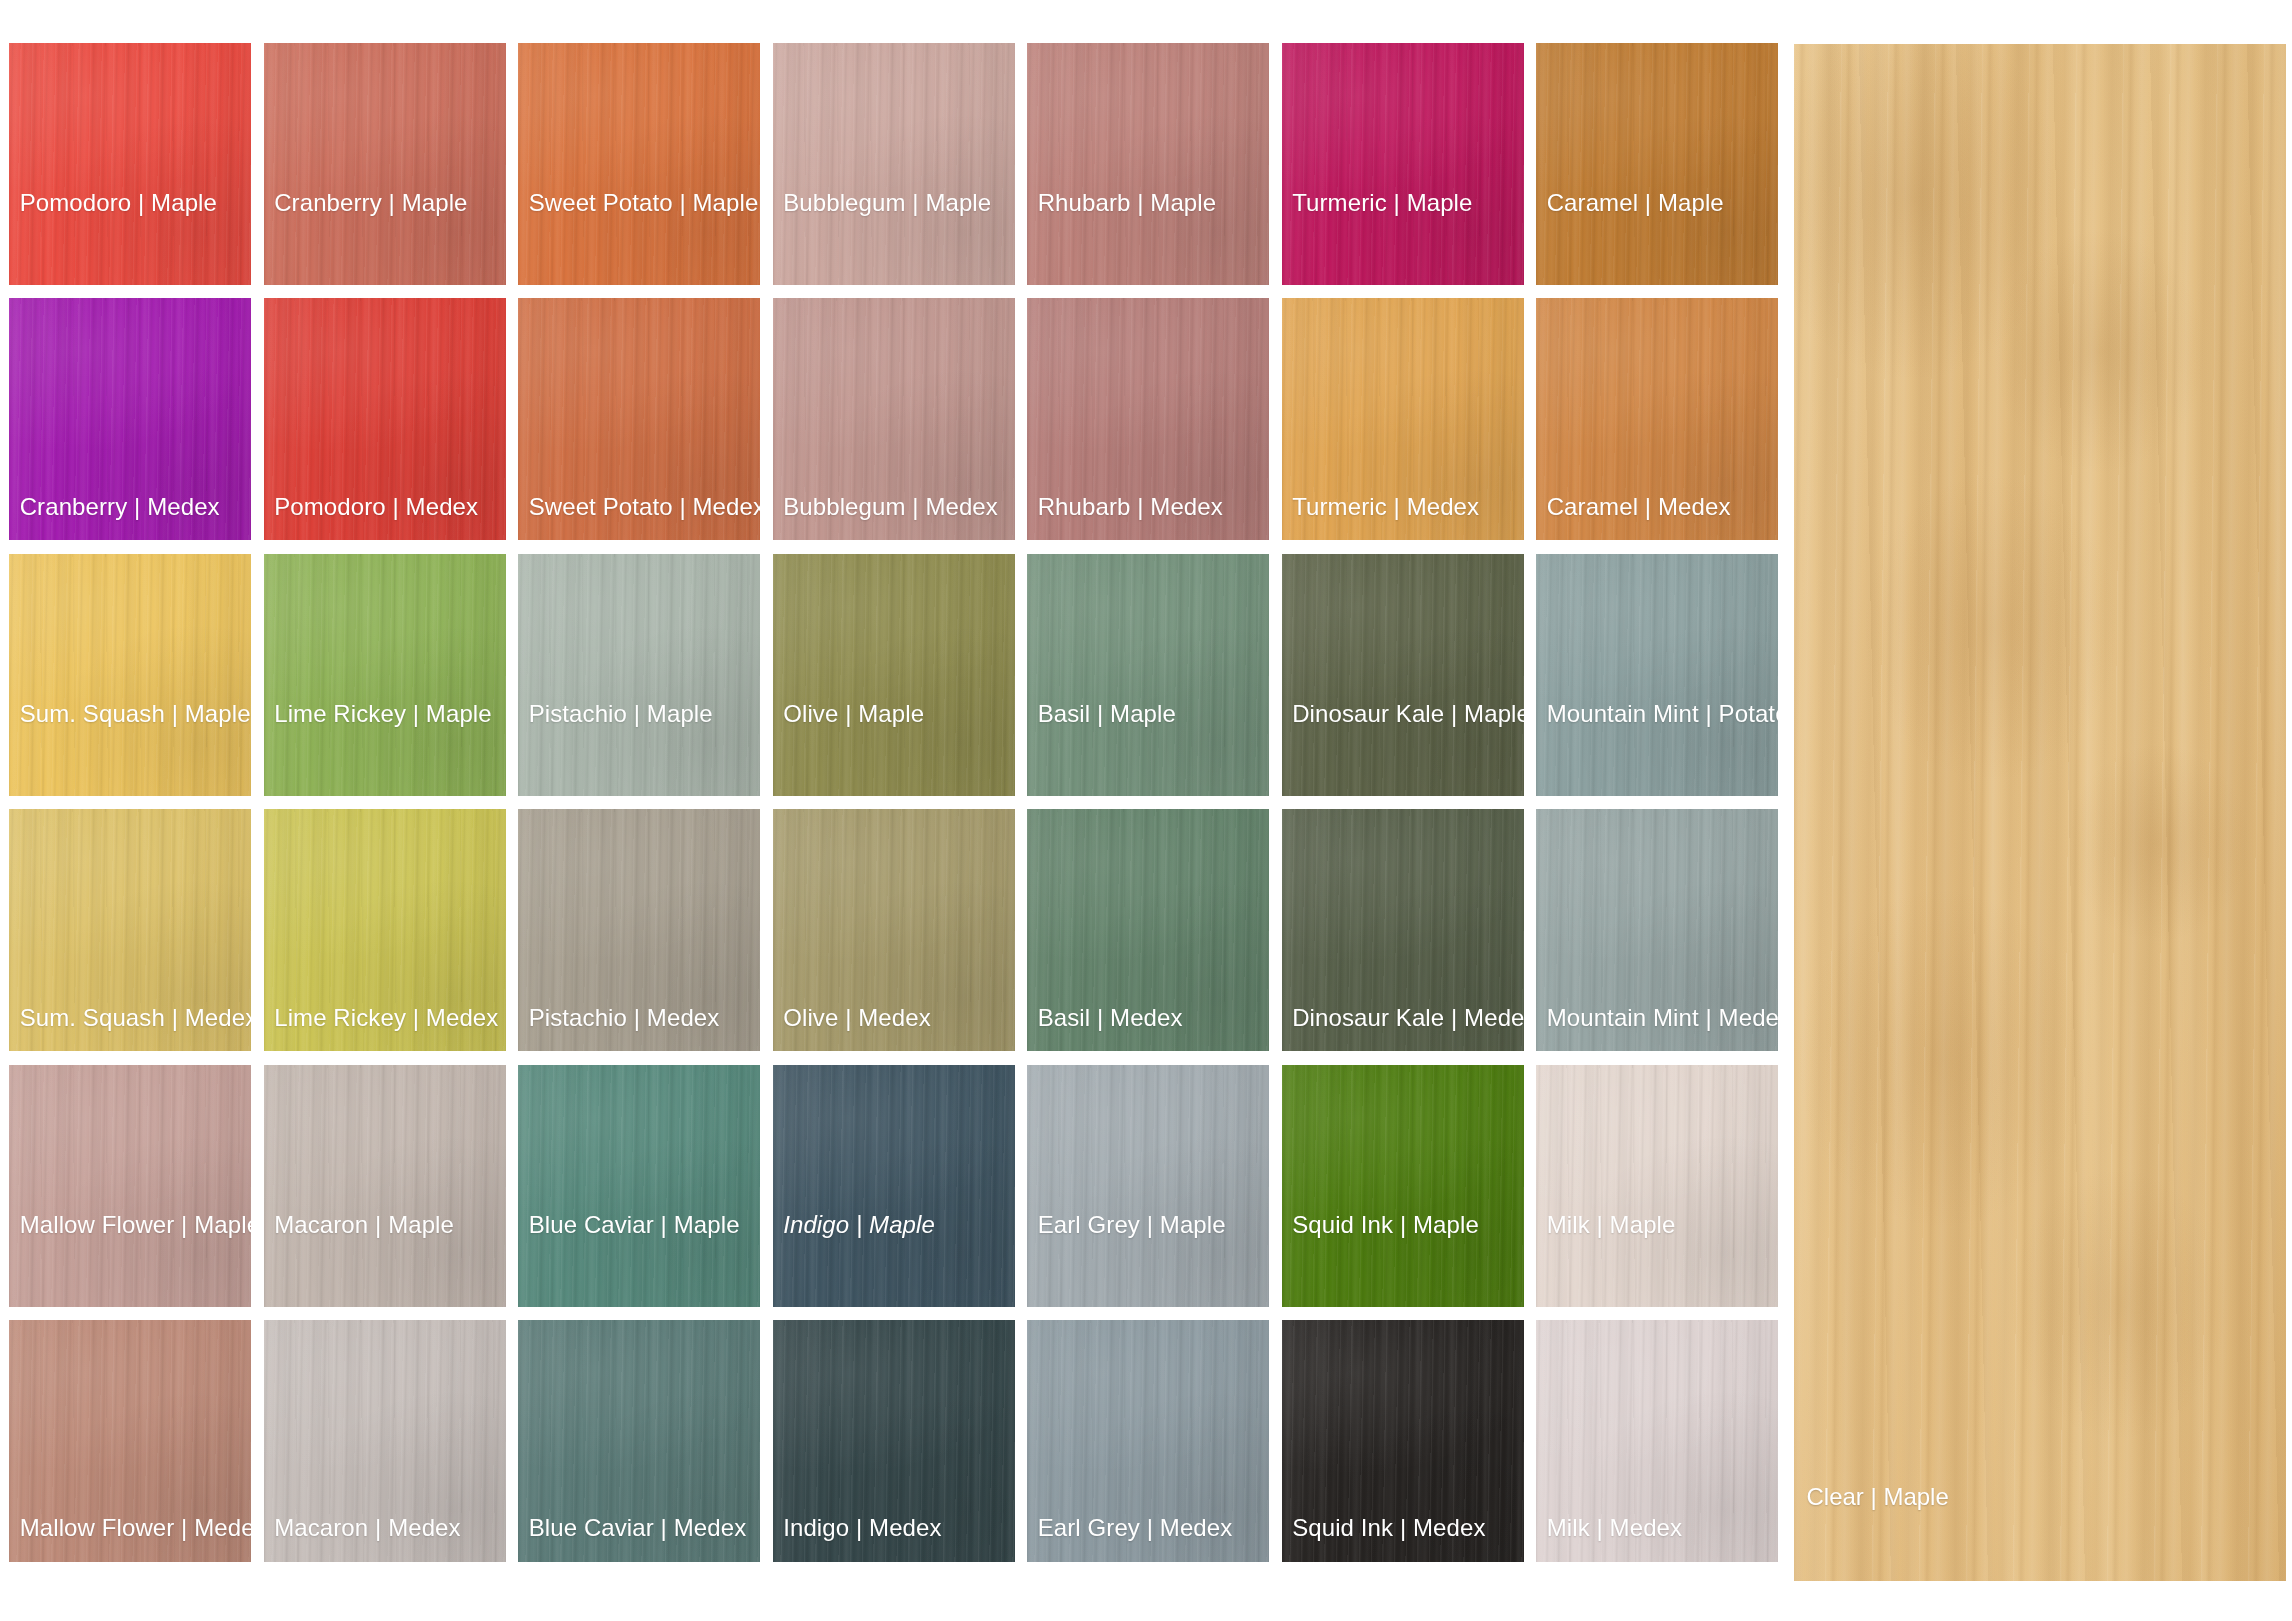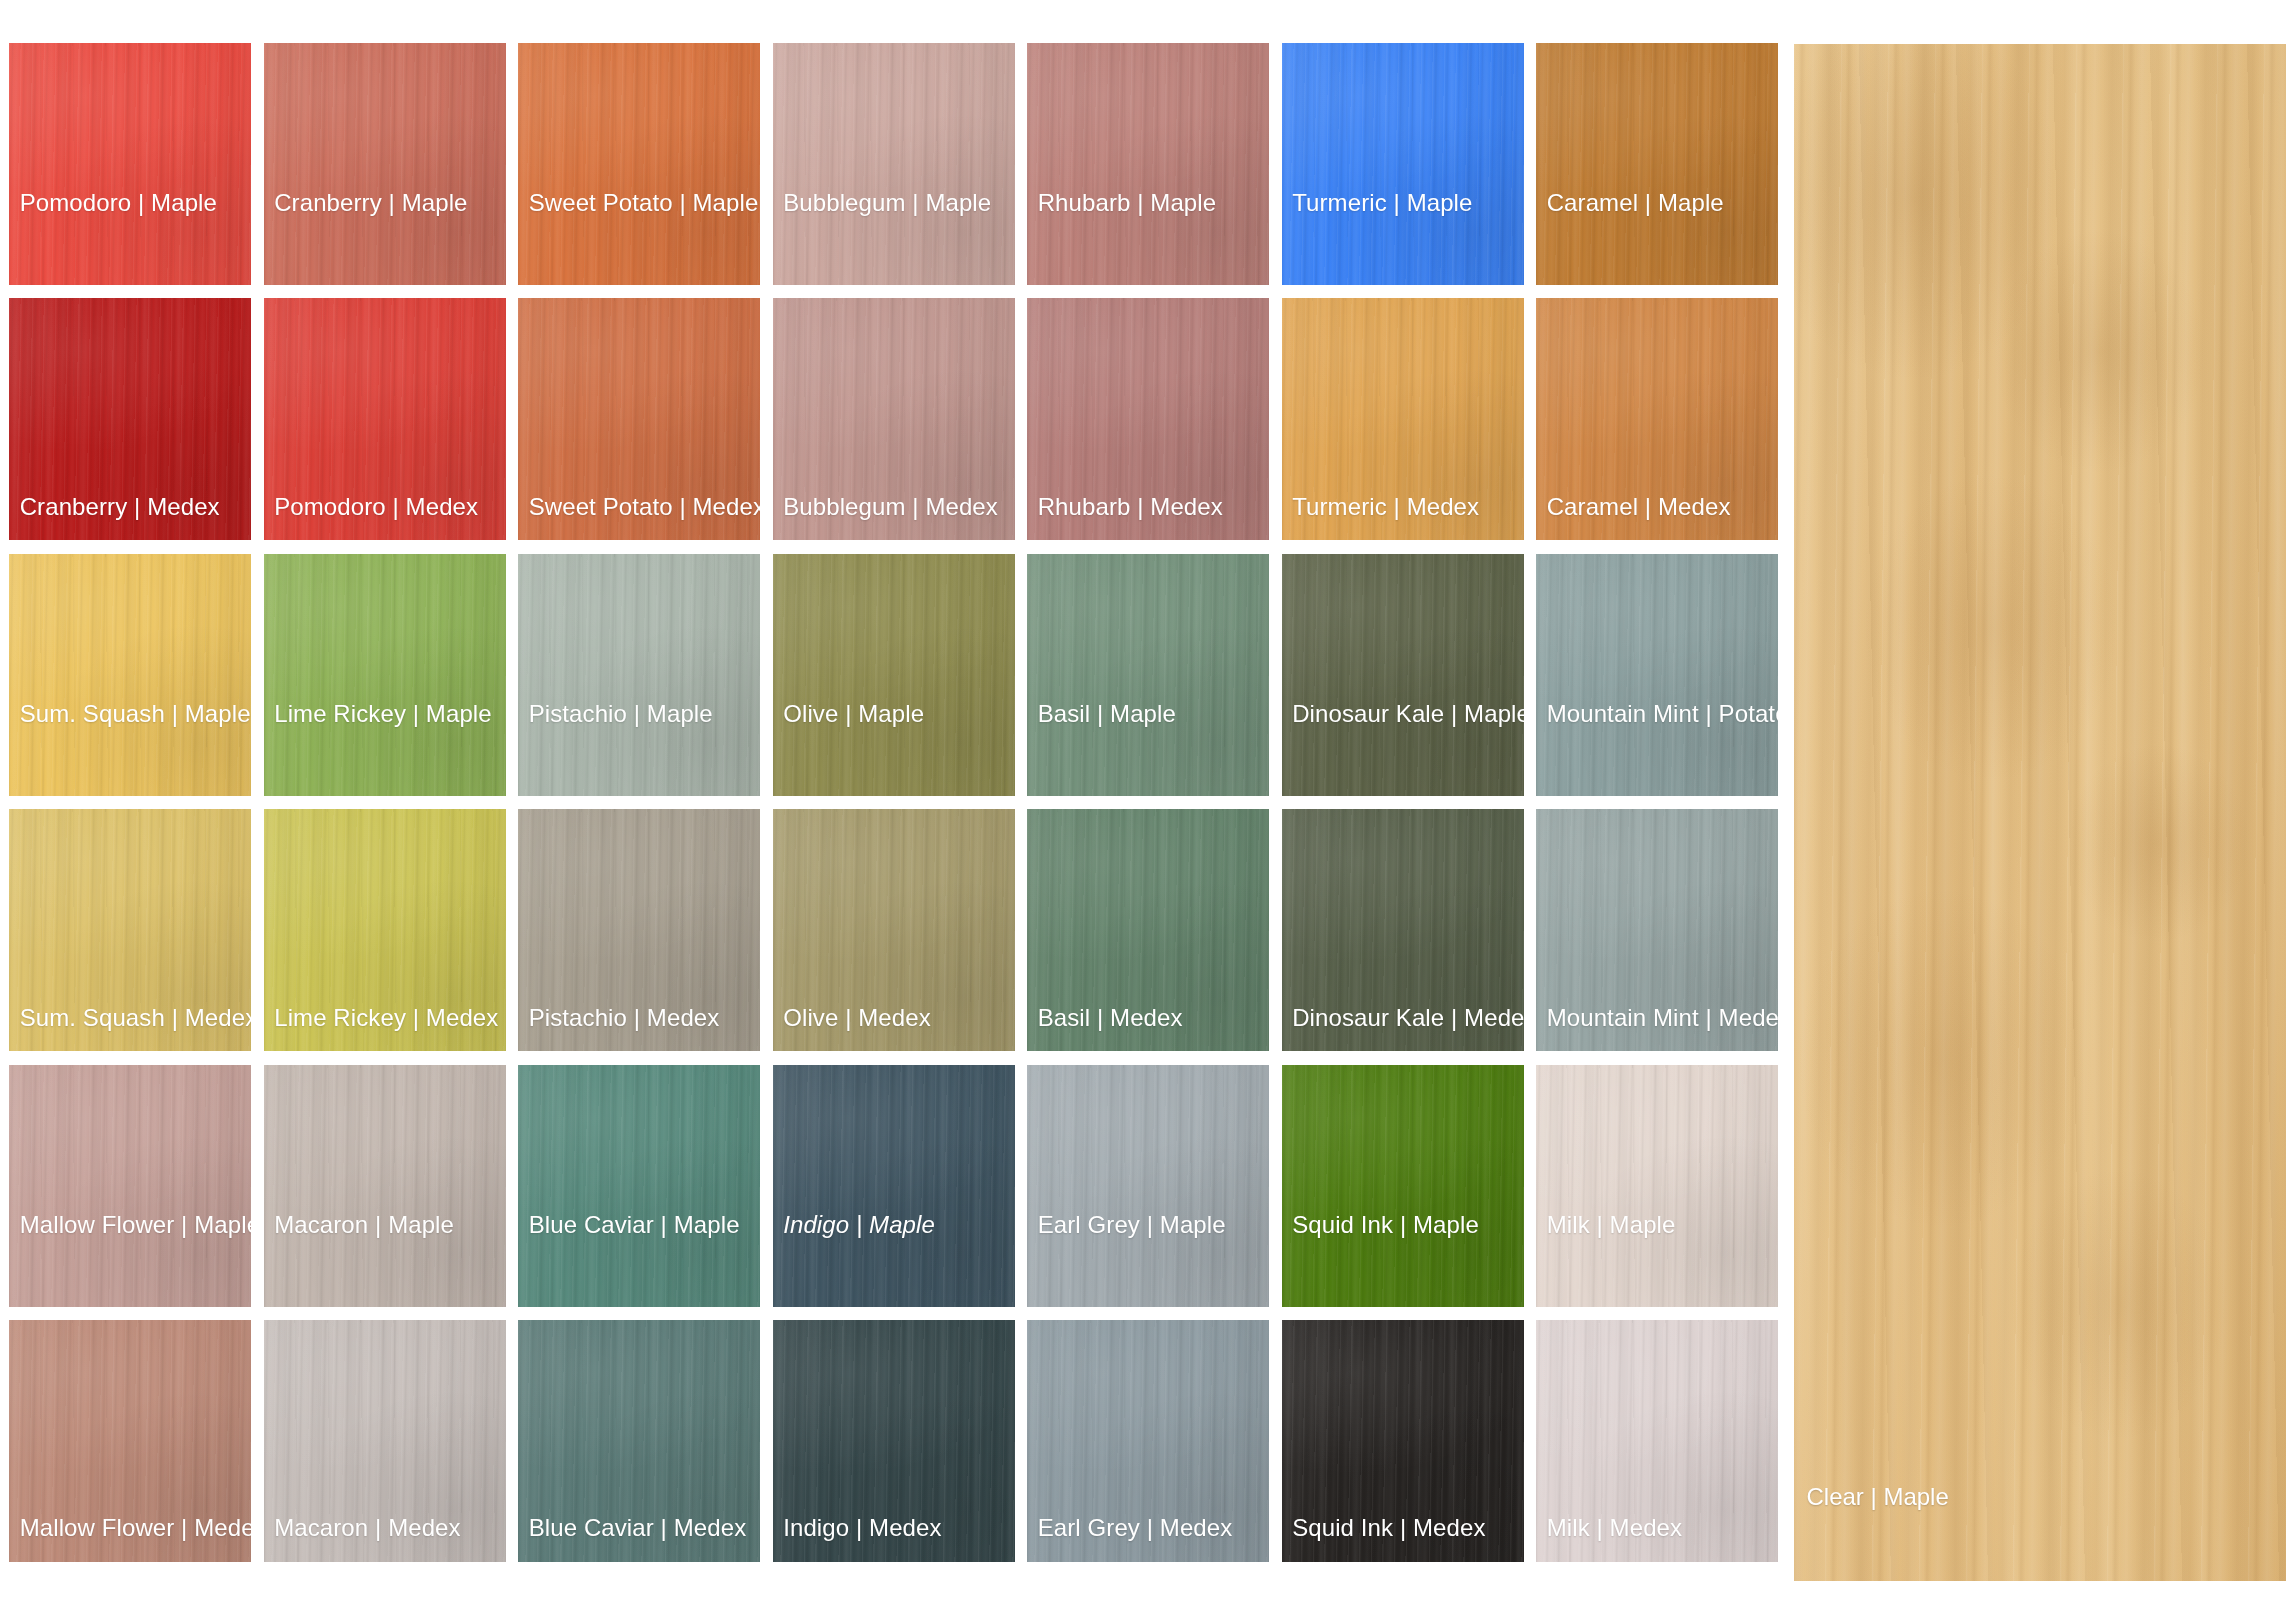--- a/index.html
+++ b/index.html
@@ -179,31 +179,31 @@
       <div class="swatch row-maple" style="background: rgb(203, 167, 159);">
         <div class="grain"></div>
         <div class="sheen"></div>
         <span class="label">Bubblegum | Maple</span>
       </div>
       <div class="swatch row-maple" style="background: rgb(188, 128, 121);">
         <div class="grain"></div>
         <div class="sheen"></div>
         <span class="label">Rhubarb | Maple</span>
       </div>
-      <div class="swatch row-maple" style="background: #3b82f6; padding-left: 47px;">
+      <div class="swatch row-maple" style="background: #be185d; padding-left: 47px;">
         <div class="grain"></div>
         <div class="sheen"></div>
         <span class="label">Turmeric | Maple</span>
       </div>
       <div class="swatch row-maple" style="background: rgb(191, 124, 51);">
         <div class="grain"></div>
         <div class="sheen"></div>
         <span class="label">Caramel | Maple</span>
       </div>
-      <div class="swatch row-medex" style="background: #b91c1c;">
+      <div class="swatch row-medex" style="background: #a21caf;">
         <div class="grain"></div>
         <div class="sheen"></div>
         <span class="label">Cranberry | Medex</span>
       </div>
       <div class="swatch row-medex" style="background: rgb(220, 63, 55);">
         <div class="grain"></div>
         <div class="sheen"></div>
         <span class="label">Pomodoro | Medex</span>
       </div>
       <div class="swatch row-medex" style="background: rgb(207, 111, 69);">

